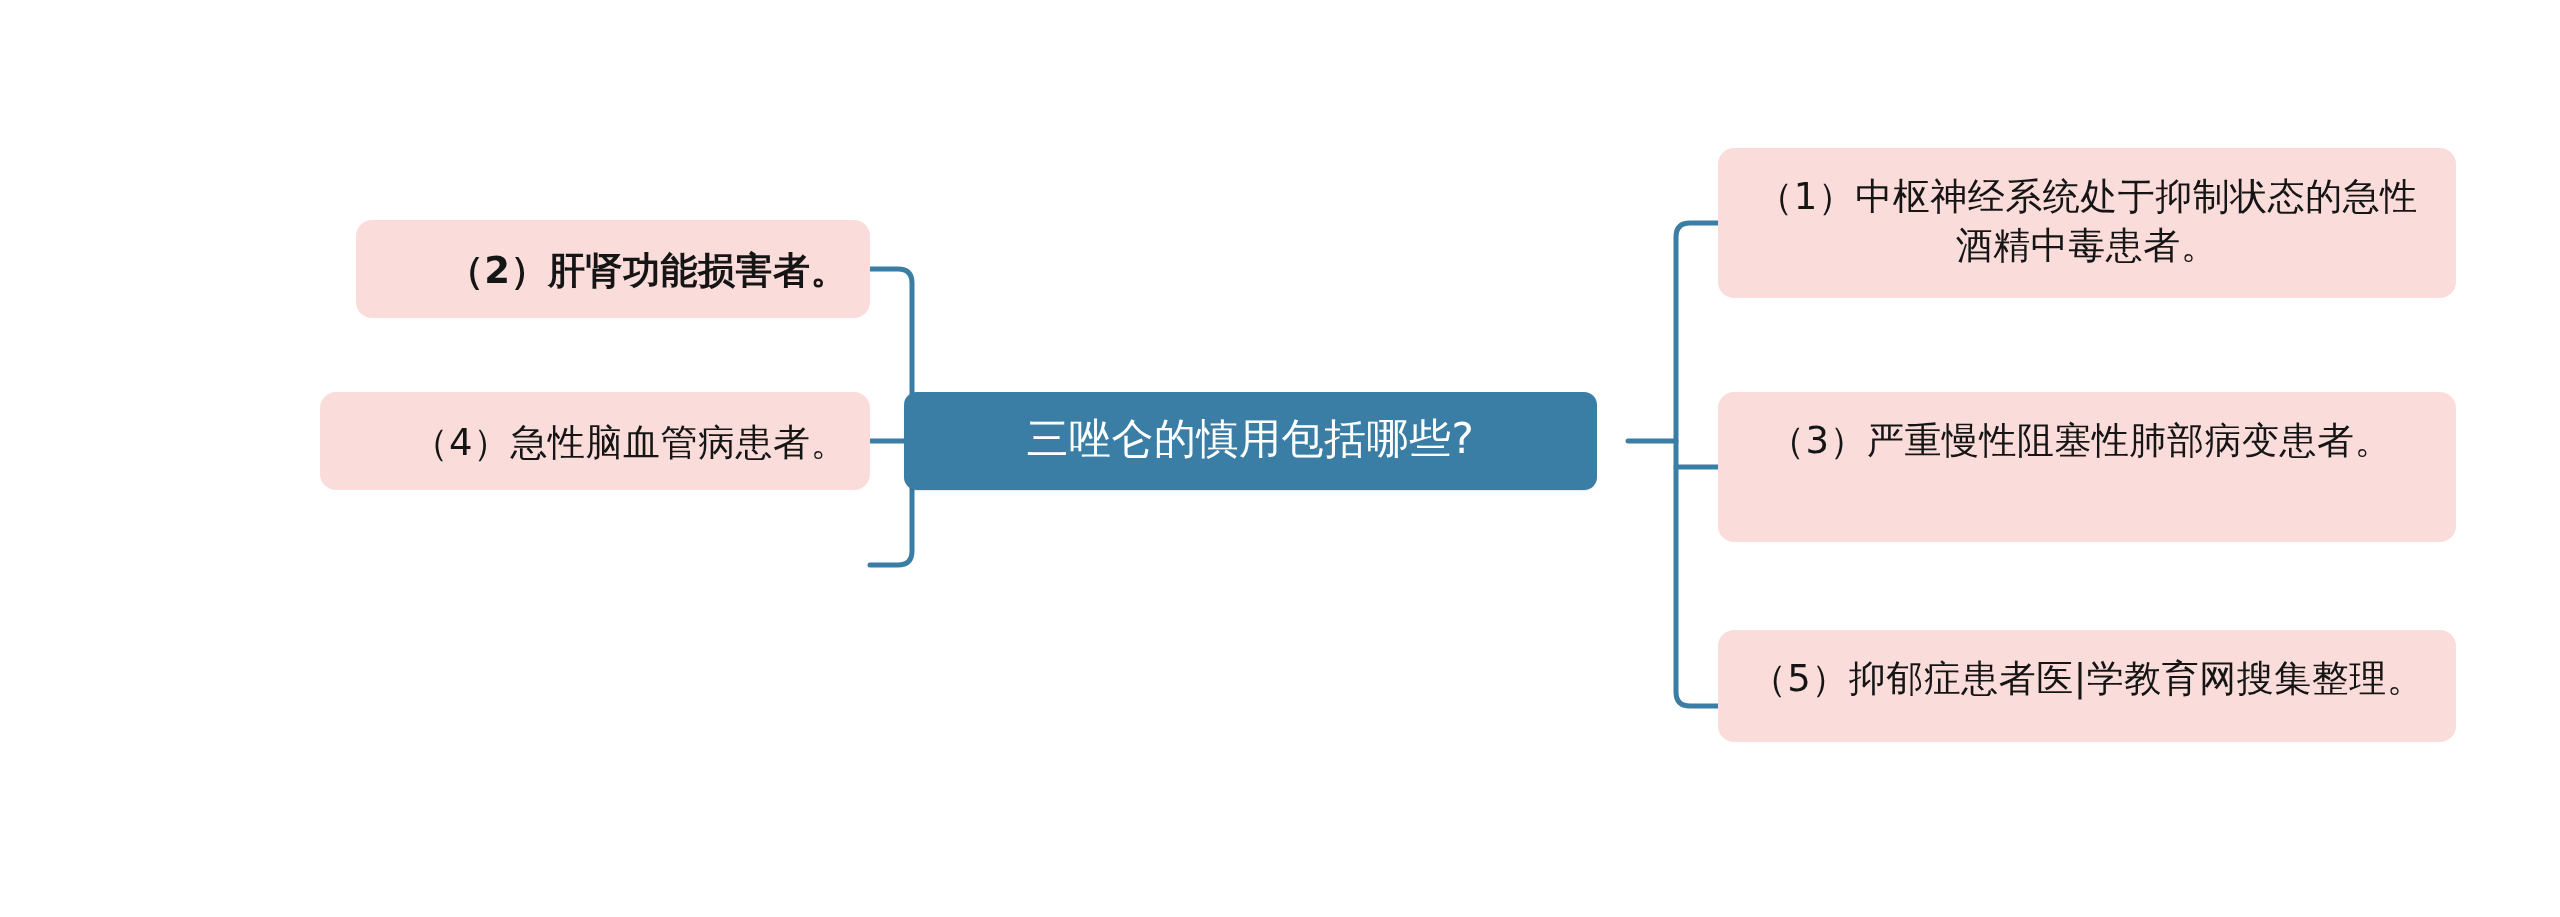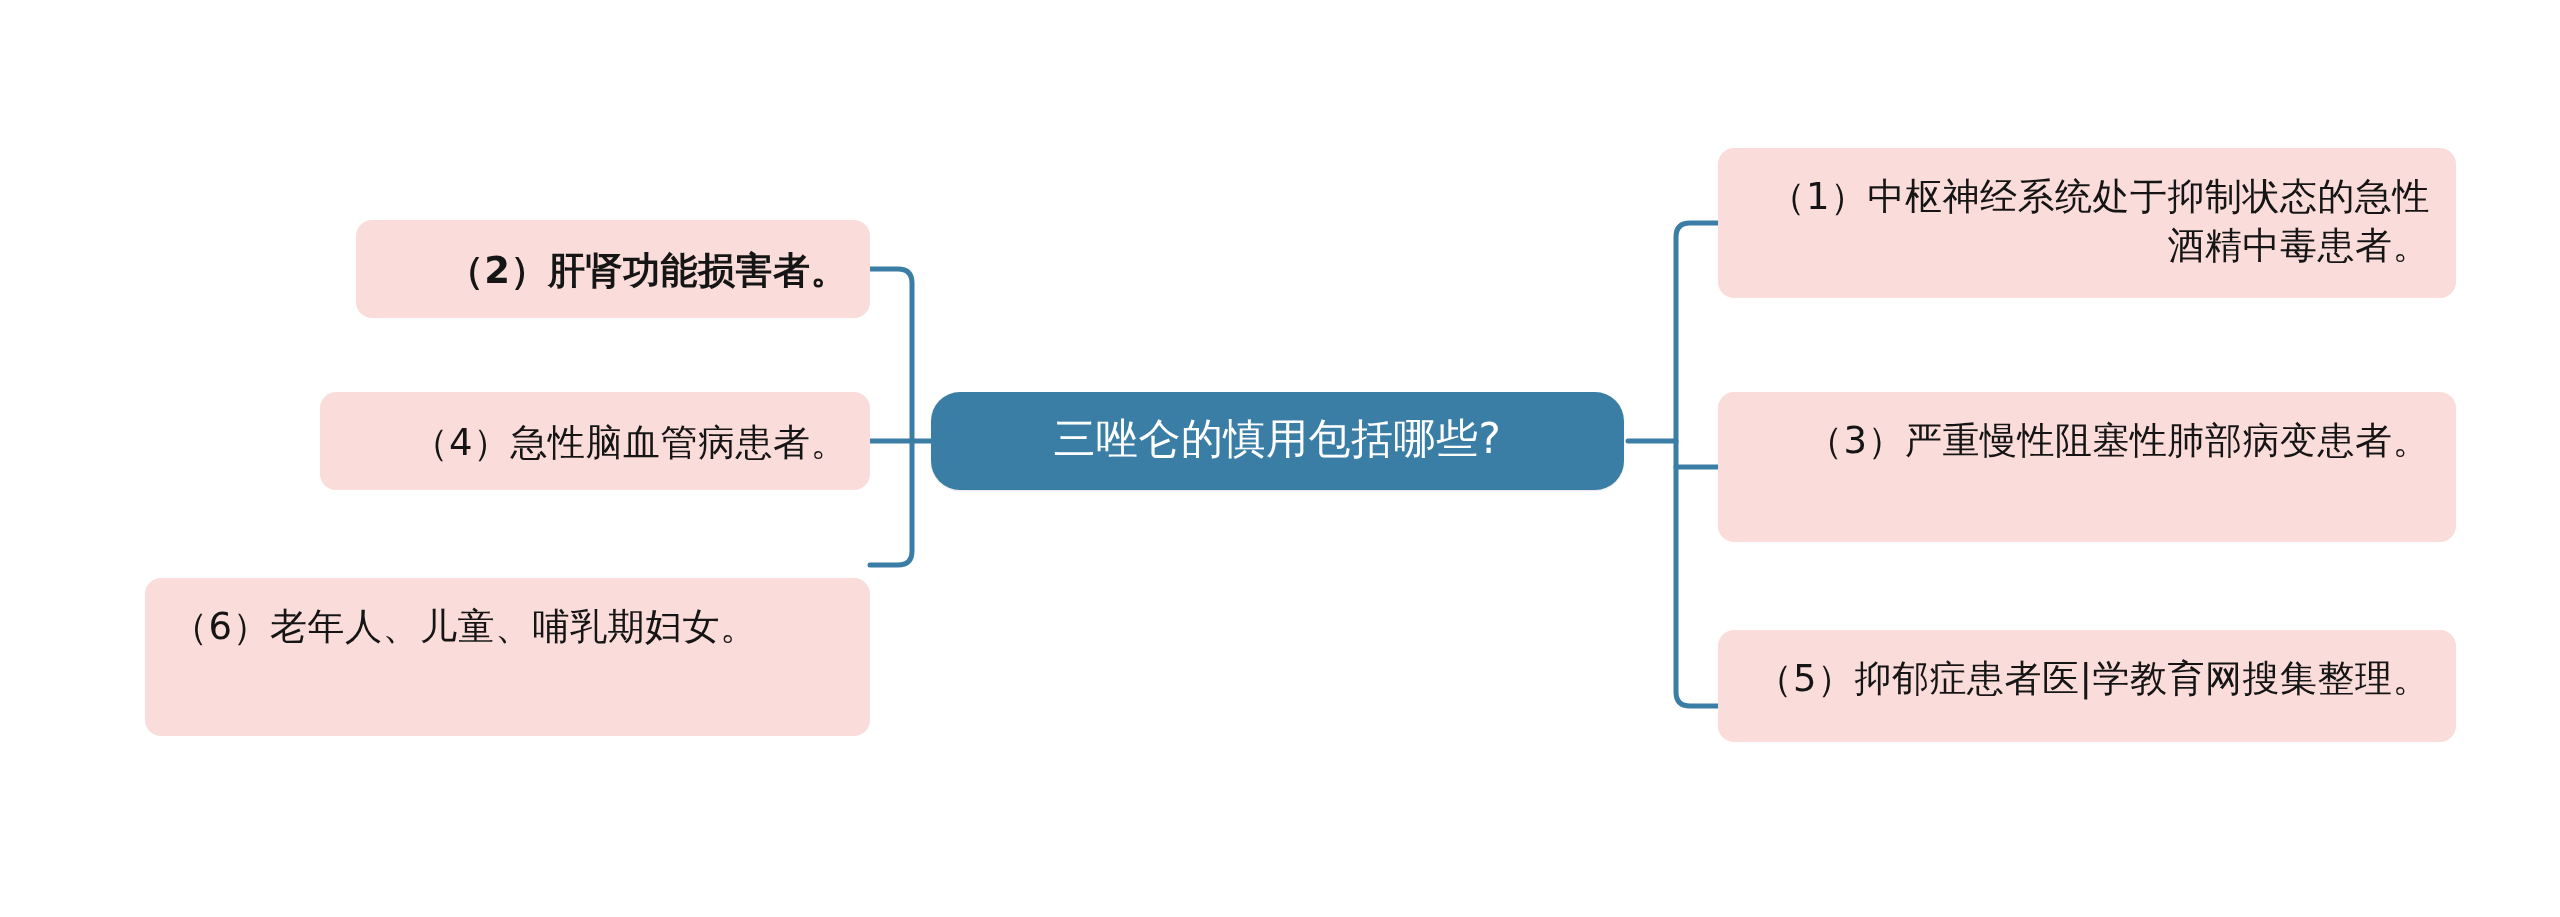--- a/index.html
+++ b/index.html
@@ -75,41 +75,40 @@
   #node-4 .node-text { text-align: right; }
 
   #node-6 {
     left: 145px;  top: 578px;  width: 725px;  height: 158px;
     padding: 24px 26px 0 26px;
   }
   #node-6 .node-text { text-align: left; }
 
   
   #node-central {
-    left: 931px;  top: 392px;  width: 693px;  height: 98px;
+    left: 904px;  top: 392px;  width: 693px;  height: 98px;
     padding: 22px 18px 0 18px;
-    border-radius: 29px;
   }
 
   
   #node-1 {
     left: 1718px; top: 148px;  width: 738px;  height: 150px;
     padding: 24px 26px 0 26px;
   }
   #node-3 {
     left: 1718px; top: 392px;  width: 738px;  height: 150px;
     padding: 24px 26px 0 12px;
   }
   #node-5 {
     left: 1718px; top: 630px;  width: 738px;  height: 112px;
     padding: 24px 26px 0 26px;
   }
   #node-1 .node-text,
   #node-3 .node-text,
-  #node-5 .node-text { text-align: right; }
+  #node-5 .node-text { text-align: center; }
 </style>
 </head>
 <body>
 
 <div id="mindmap">
 
   <svg id="connectors" viewBox="0 0 2560 917" width="2560" height="917" xmlns="http://www.w3.org/2000/svg">
     <g fill="none" stroke="#3a7da5" stroke-width="5" stroke-linecap="round" stroke-linejoin="round">
 
       <path d="M 870 269 L 898 269 Q 912 269 912 283 L 912 551 Q 912 565 898 565 L 870 565"></path>
@@ -127,23 +126,20 @@
   </svg>
 
   <div class="node leaf" id="node-2">
     <span class="node-text">（2）肝肾功能损害者。</span>
   </div>
 
   <div class="node leaf" id="node-4">
     <span class="node-text">（4）急性脑血管病患者。</span>
   </div>
 
-  <div class="node leaf" id="node-6">
-    <span class="node-text">（6）老年人、儿童、哺乳期妇女。</span>
-  </div>
 
   <div class="node central" id="node-central">
     <span class="node-text">三唑仑的慎用包括哪些?</span>
   </div>
 
   <div class="node leaf" id="node-1">
     <span class="node-text">（1）中枢神经系统处于抑制状态的急性酒精中毒患者。</span>
   </div>
 
   <div class="node leaf" id="node-3">

